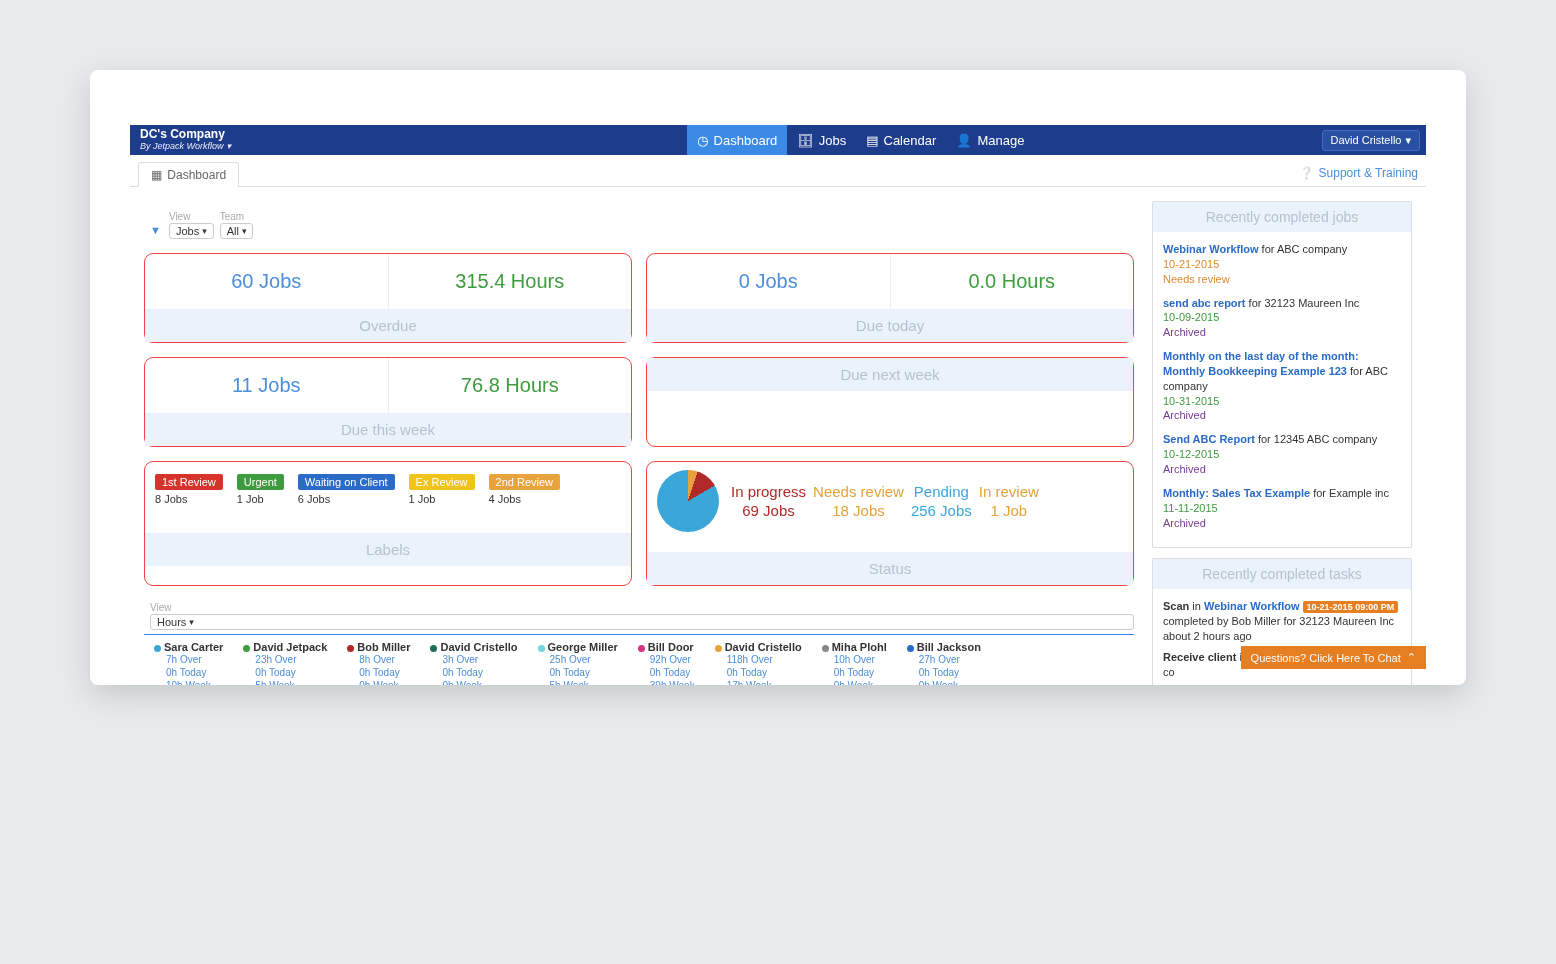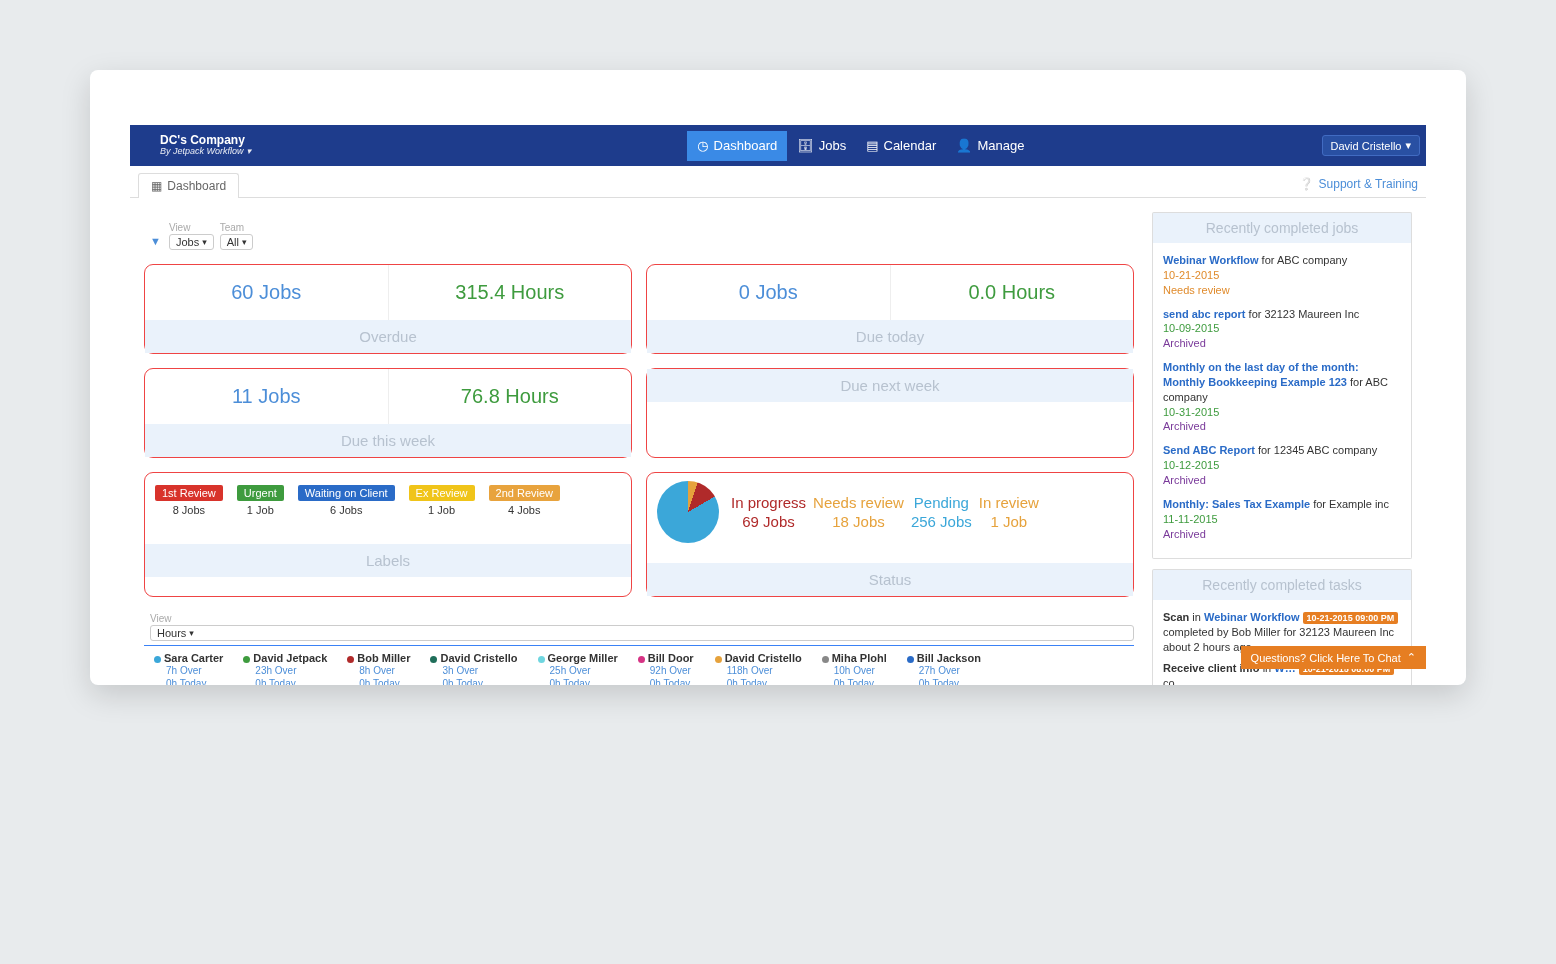--- a/index.html
+++ b/index.html
@@ -1,21 +1,21 @@
 <!DOCTYPE html>
 <html><head>
 <meta charset="utf-8">
 <style>
 * { margin: 0; padding: 0; box-sizing: border-box; }
 body { font-family: "Helvetica Neue", Arial, sans-serif; background: #e8ebed; padding: 70px 90px; font-size: 12px; color: #333; }
 .window { background: #fff; border-radius: 8px; box-shadow: 0 10px 30px rgba(0,0,0,0.15); overflow: hidden; padding: 55px 40px 0 40px; }
 .app { background: #fff; }
 
 
-.topnav { background: #1e3c8c; display: flex; align-items: center; height: 41px; color: #fff; padding-left: 20px; }
+.topnav { background: #1e3c8c; display: flex; align-items: center; height: 30px; color: #fff; }
 .brand { padding: 2px 10px; line-height: 1.1; }
 .brand-name { font-weight: bold; font-size: 12px; }
 .brand-sub { font-style: italic; font-size: 9px; opacity: .9; display: flex; align-items: center; gap: 3px; }
 .nav-center { margin-left: auto; margin-right: auto; display: flex; position: absolute; left: 43%; height: 30px; }
 .nav-item { display: flex; align-items: center; gap: 5px; padding: 0 10px; font-size: 13px; cursor: pointer; height: 100%; }
 .nav-item.active { background: #3a8ae6; }
 .user-drop { margin-left: auto; background: #2950a3; border: 1px solid #416bc2; border-radius: 3px; padding: 3px 8px; font-size: 11px; margin-right: 6px; display:flex; align-items:center; gap:4px; cursor:pointer; }
 .topnav { position: relative; }
 
 
@@ -36,21 +36,21 @@
 
 .grid { display: grid; grid-template-columns: 1fr 1fr; gap: 14px; }
 .card { border: 1px solid #ef4444; border-radius: 9px; }
 .card-body { display: flex; }
 .metric { flex:1; text-align:center; padding: 16px 4px; }
 .metric.jobs { color: #4c8ed8; font-size: 20px; border-right: 1px solid #eee;}
 .metric.hours { color: #3e9b3e; font-size: 20px; }
 .card-footer { background: #eaf2fb; text-align:center; padding: 8px 0; color: #b7c2cf; font-size: 15px; }
 
 .labels-row { display:flex; gap:14px; padding: 12px 10px 28px 10px; flex-wrap: wrap; }
-.label-item { text-align:center; font-size: 11px; }
+.label-item { font-size: 11px; }
 .label-pill { display:inline-block; padding: 2px 7px; border-radius:2px; color:#fff; font-size:11px; margin-bottom:3px;}
 .label-count { color:#333; font-size:11px; }
 
 .status-body { display:flex; padding: 8px 10px 20px 10px; gap: 12px; align-items: center;}
 .pie { width: 62px; height: 62px; border-radius:50%; background: conic-gradient(#e6a23c 0 18deg, #b02a2a 18deg 60deg, #3ba7d9 60deg 360deg); position:relative;}
 .status-cols { display:flex; gap: 7px; font-size: 15px; }
 .status-col { text-align:center; }
 .status-name { margin-bottom:2px; }
 .status-val { }
 

